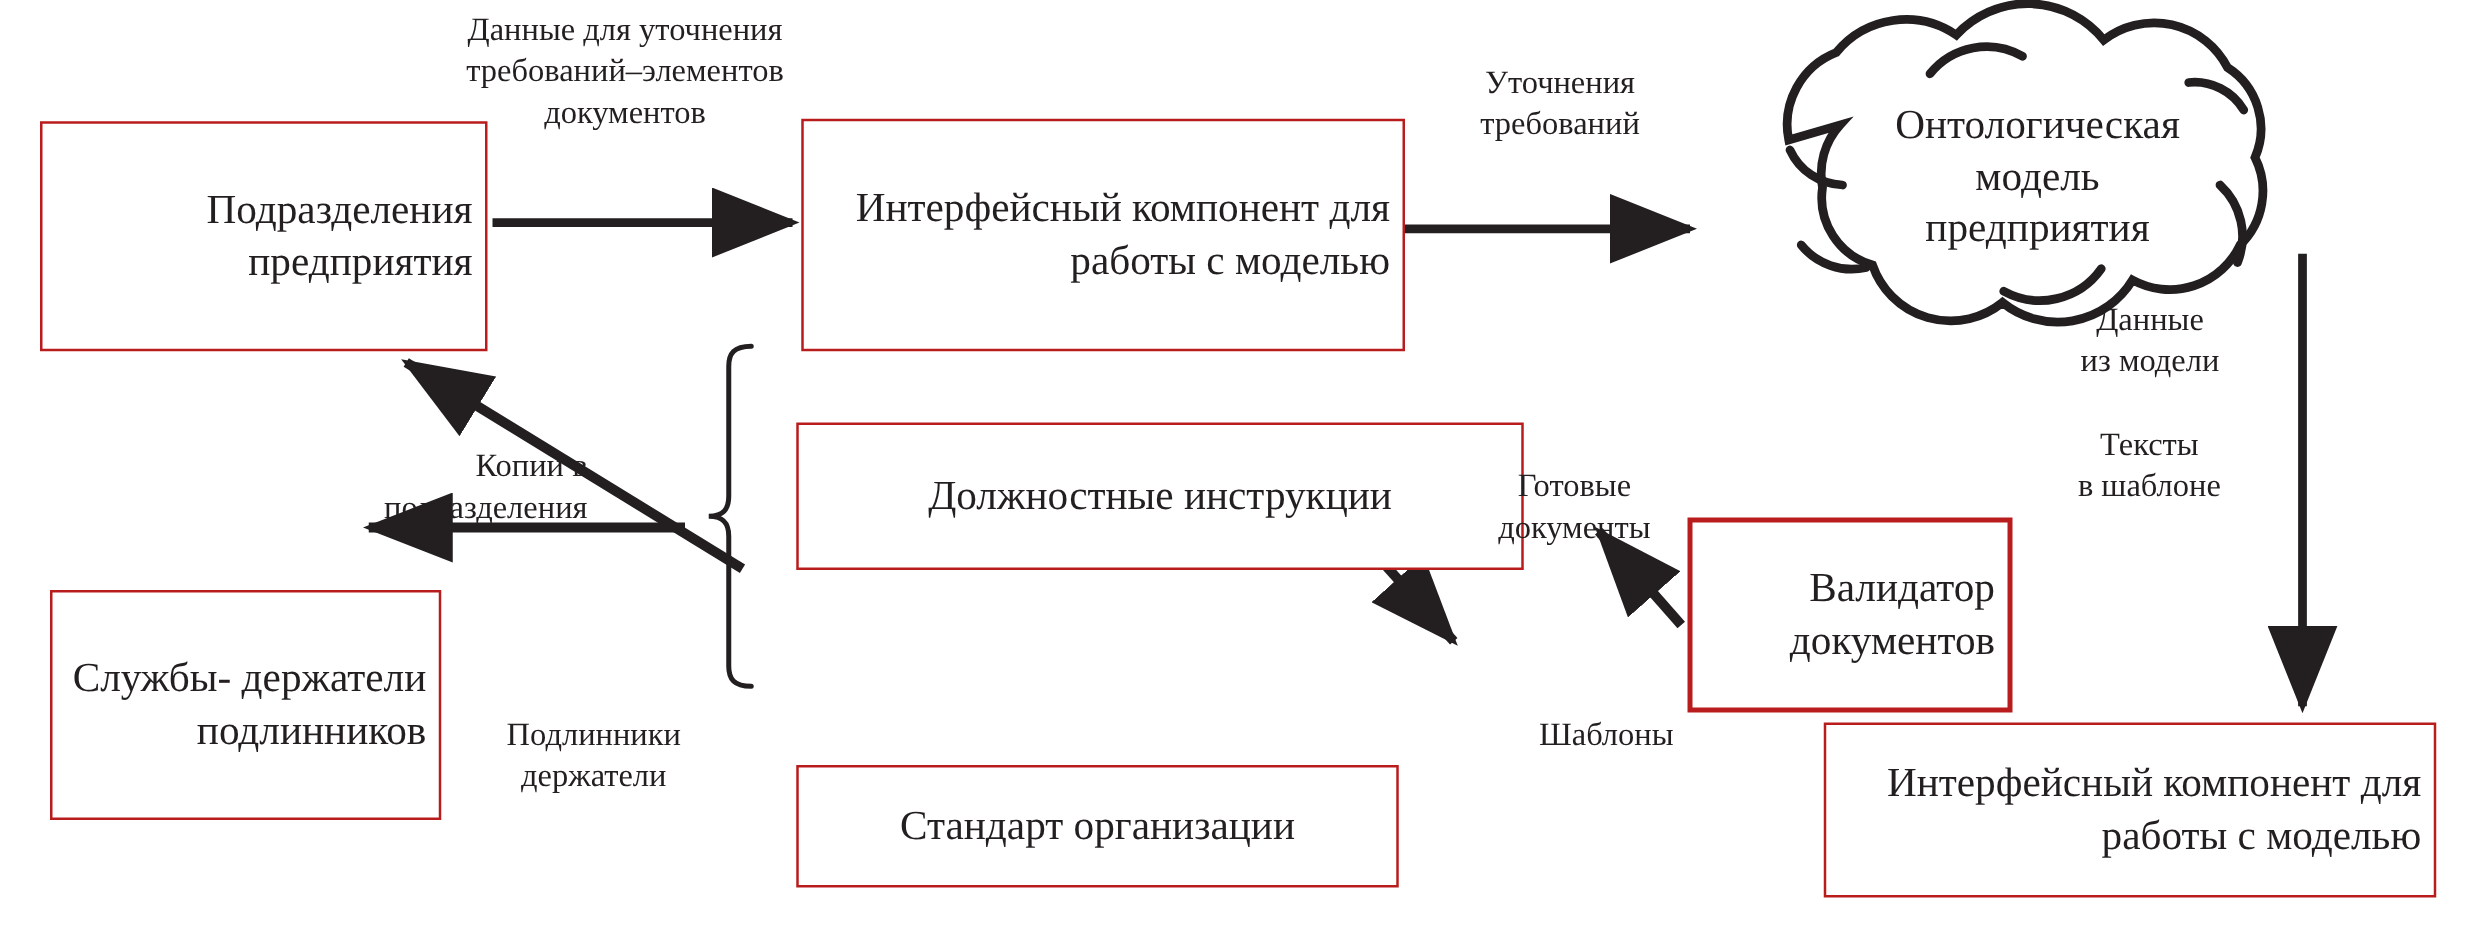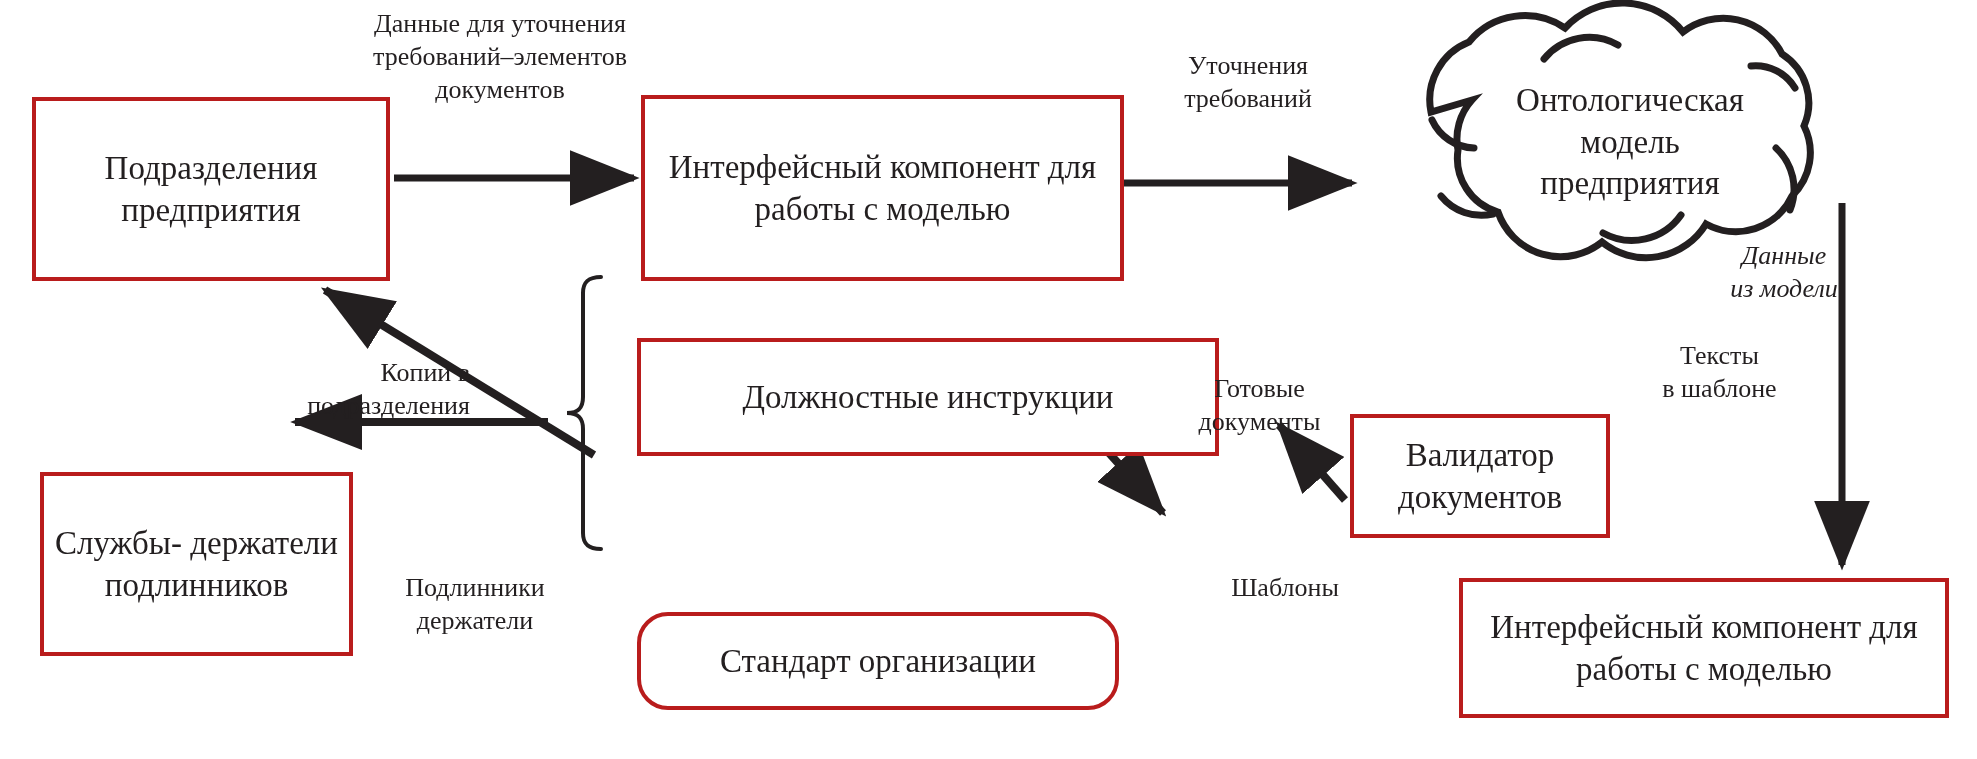--- a/index.html
+++ b/index.html
@@ -11,26 +11,26 @@
     position: relative;
     width: 1977px;
     height: 759px;
     background: #ffffff;
     font-family: "Liberation Serif", "DejaVu Serif", serif;
     overflow: hidden;
   }
   .box {
     position: absolute;
     box-sizing: border-box;
-    border: 4px solid #b91c1c;
+    border: 2px solid #b91c1c;
     background: #ffffff;
     display: flex;
     align-items: center;
     justify-content: center;
-    text-align: center;
+    text-align: right;
     color: #231f20;
     font-size: 33px;
     line-height: 1.28;
     padding: 4px 10px;
   }
   .box.thin { border-width: 4px; }
   .label {
     position: absolute;
     color: #231f20;
     font-size: 26px;
@@ -133,31 +133,31 @@
   <div class="cloud-text" style="left:1470px; top:80px; width:320px; text-align:center;">Онтологическая
 модель
 предприятия</div>
 
   <div class="box" style="left:637px; top:324px; width:582px; height:118px;margin-top:14px;">
     <span>Должностные
 инструкции</span>
   </div>
 
 
-  <div class="box" style="left:637px; top:612px; width:482px; height:98px;border-radius:31px;">
+  <div class="box" style="left:637px; top:612px; width:482px; height:98px;">
     <span>Стандарт организации</span>
   </div>
 
   <div class="box" style="left:40px; top:472px; width:313px; height:184px;font-family:Liberation Serif, serif;">
     <span>Службы-
 держатели
 подлинников</span>
   </div>
 
-  <div class="box thin" style="left:1350px; top:414px; width:260px; height:124px;">
+  <div class="box thin" style="left:1350px; top:414px; width:260px; height:156px;">
     <span>Валидатор
 документов</span>
   </div>
 
   <div class="box" style="left:1459px; top:578px; width:490px; height:140px;">
     <span>Интерфейсный компонент
 для работы с моделью</span>
   </div>
 
   <div class="label" style="left:300px; top:8px; width:400px;">Данные для уточнения
@@ -169,21 +169,21 @@
 
   <div class="label" style="left:220px; top:357px; width:250px;text-align:right;">Копии в
 подразделения</div>
 
   <div class="label" style="left:360px; top:572px; width:230px;">Подлинники
 держатели</div>
 
   <div class="label" style="left:1152px; top:373px; width:215px; top:373px;">Готовые
 документы</div>
 
-  <div class="label" style="left:1674px; top:240px; width:220px;font-style:italic;">Данные
+  <div class="label" style="left:1610px; top:240px; width:220px;">Данные
 из модели</div>
 
   <div class="label" style="left:1612px; top:340px; width:215px;">Тексты
 в шаблоне</div>
 
   <div class="label" style="left:1185px; top:572px; width:200px;">Шаблоны</div>
 
 </div>
 
 </body></html>

